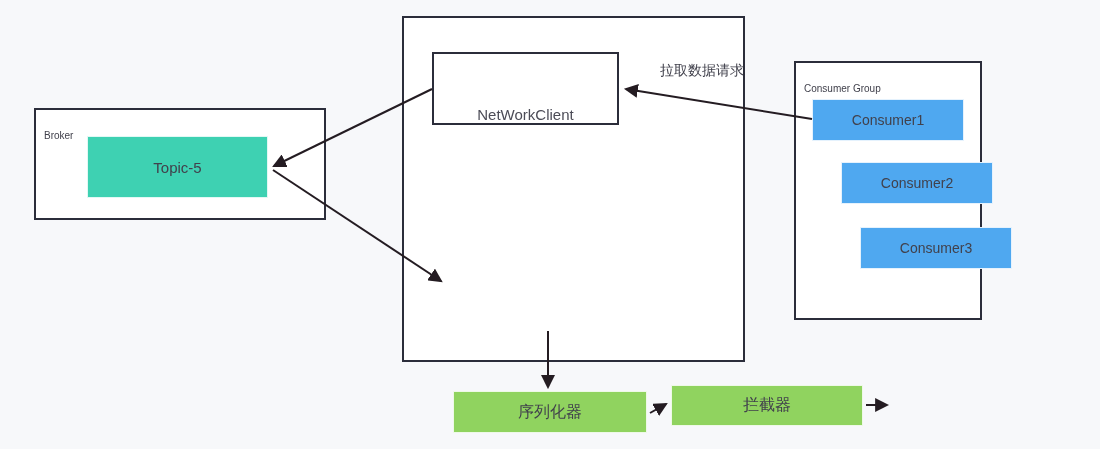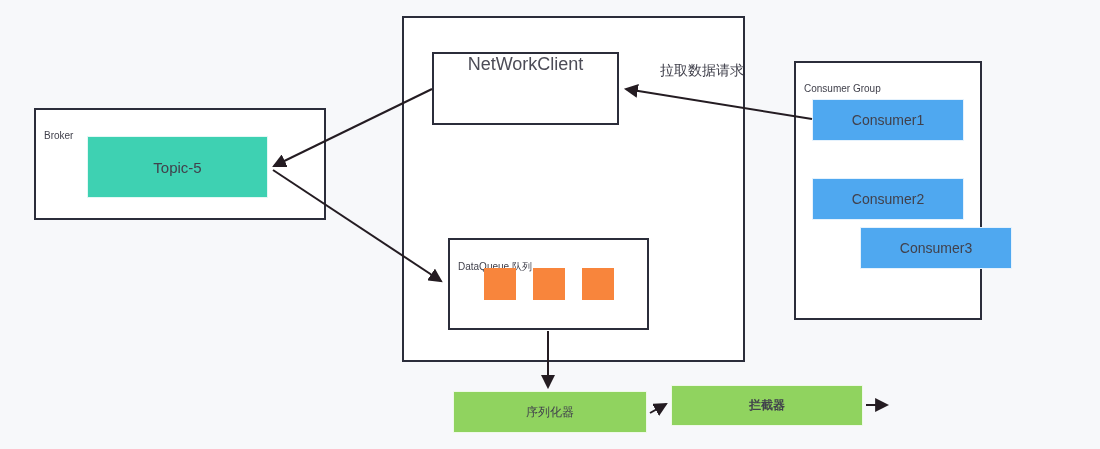--- a/index.html
+++ b/index.html
@@ -40,22 +40,22 @@
   }
   
   .broker { left: 34px; top: 108px; width: 292px; height: 112px; text-decoration: underline; }
   .topic { left: 51px; top: 26px; width: 181px; height: 62px; background: var(--teal, #3ed1b2); }
   
   .central { left: 402px; top: 16px; width: 343px; height: 346px; }
   .netclient {
     left: 28px; top: 34px; width: 187px; height: 73px;
     background: var(--box_fill, #fff);
     border: 2px solid var(--border, #2b2d3a);
-    display: flex; align-items: flex-start; justify-content: center;
-    font-size: 18px; color: var(--text_muted, #4c4c57);
+    display: flex; align-items: flex-end; justify-content: center;
+    font-size: 15px; color: var(--text_muted, #4c4c57);
     position: absolute; box-sizing: border-box;
   }
   .dataqueue {
     left: 44px; top: 220px; width: 201px; height: 92px;
     background: var(--box_fill, #fff);
     border: 2px solid var(--border, #2b2d3a);
     position: absolute; box-sizing: border-box;
   }
   .queue-slots {
     position: absolute;
@@ -69,29 +69,29 @@
     background: var(--orange, #f8853c);
   }
   
   .consumer-group { left: 794px; top: 61px; width: 188px; height: 259px; }
   .consumer {
     left: 16px; width: 152px; height: 42px;
     background: var(--blue, #4fa8f0);
     font-size: 14px;
   }
   .consumer-1 { top: 36px; }
-  .consumer-2 { top: 115px; }
+  .consumer-2 { top: 99px; margin-left: 29px; }
   .consumer-3 { top: 164px; margin-left: 48px; }
   
   .pipeline-node {
     background: var(--green, #90d35f);
-    font-size: 12px;
+    font-size: 16px;
   }
   .serializer  { left: 453px; top: 391px; width: 194px; height: 42px; }
-  .interceptor { left: 671px; top: 385px; width: 192px; height: 41px; font-weight: bold; }
+  .interceptor { left: 671px; top: 385px; width: 192px; height: 41px; }
   .processor   { left: 892px; top: 384px; width: 196px; height: 42px; }
   
   .edge-label {
     position: absolute;
     font-size: 14px;
     color: var(--text, #41414c);
     white-space: nowrap;
   }
   .label-pull-request { left: 660px; top: 62px; }
   .label-callback { left: 331px; top: 188px; }
@@ -115,28 +115,20 @@
   <div class="outline-box broker">
     <div class="box-title">Broker</div>
     <div class="fill-node topic">
       <span>Topic-5</span>
     </div>
   </div>
 
   <div class="outline-box central">
     <div class="netclient">
       <span>NetWorkClient</span>
-    </div>
-    <div class="dataqueue">
-      <div class="box-title">DataQueue 队列</div>
-      <div class="queue-slots">
-        <div class="queue-slot"></div>
-        <div class="queue-slot"></div>
-        <div class="queue-slot"></div>
-      </div>
     </div>
   </div>
 
   <div class="outline-box consumer-group">
     <div class="box-title">Consumer Group</div>
     <div class="fill-node consumer consumer-1">
       <span>Consumer1</span>
     </div>
     <div class="fill-node consumer consumer-2">
       <span>Consumer2</span>

